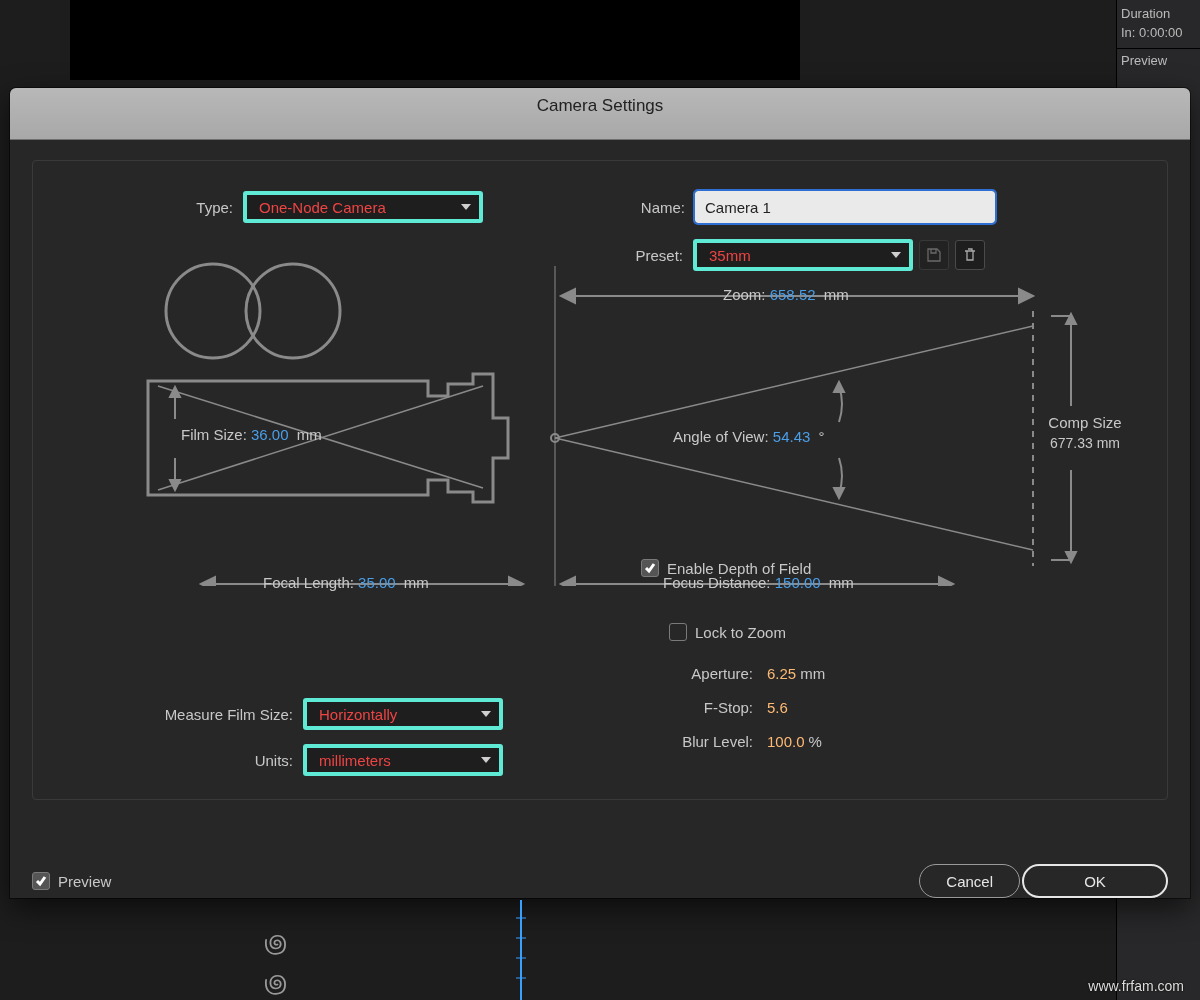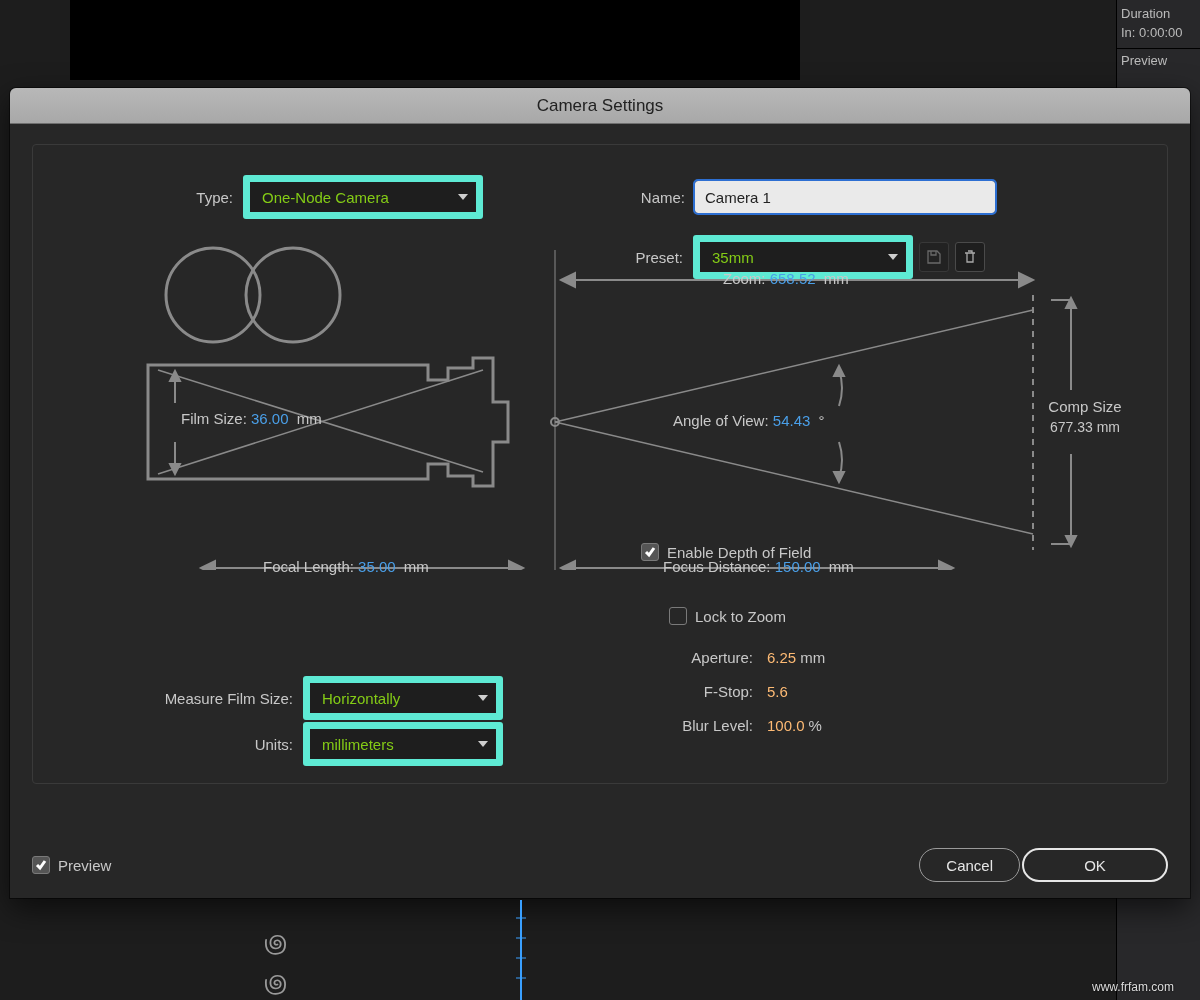--- a/index.html
+++ b/index.html
@@ -23,38 +23,38 @@
   }
   .bg-right-panel div { margin-bottom: 4px; white-space: nowrap; overflow:hidden;}
   .bg-right-sep { height:1px; background:#000; margin: 8px -4px; }
   .dialog {
     position: absolute; left: 10px; top: 88px; width: 1180px; height: 810px;
     background: #272727;
     border-radius: 6px 6px 0 0;
     box-shadow: 0 10px 30px rgba(0,0,0,0.6), 0 0 0 1px rgba(0,0,0,0.5);
   }
   .titlebar {
-    height: 36px; line-height: 36px; text-align: center;
+    height: 52px; line-height: 36px; text-align: center;
     background: linear-gradient(#b8b8b8,#a8a8a8);
     color: #222; font-weight: 500; font-size: 17px;
     border-radius: 6px 6px 0 0;
     border-bottom: 1px solid #6f6f6f;
   }
   .dialog-body { position: relative; padding: 20px 22px; height: calc(100% - 36px); }
   .panel {
     border: 1px solid #3a3a3a; border-radius: 4px;
     height: 640px; position: relative;
     padding: 30px 40px;
   }
   .row { display: flex; align-items: center; }
   .lbl { text-align: right; margin-right: 10px; color: #c8c8c8; }
   .select {
-    background: #1e1e1e; border: 7px solid #5eead4; border-radius: 3px;
-    height: 44px; display: inline-flex; align-items: center; padding: 0 32px 0 12px;
-    color: #84cc16; position: relative; cursor: pointer;
+    background: #1e1e1e; border: 4px solid #5eead4; border-radius: 3px;
+    height: 32px; display: inline-flex; align-items: center; padding: 0 32px 0 12px;
+    color: #ef4444; position: relative; cursor: pointer;
   }
   .select .chev {
     position: absolute; right: 8px; top: 50%; transform: translateY(-50%);
     width: 0; height: 0; border-left: 5px solid transparent; border-right: 5px solid transparent;
     border-top: 6px solid #cfcfcf;
   }
   .text-input {
     background: #eaeaea; color: #222; height: 32px; border-radius: 3px;
     padding: 0 10px; display: inline-flex; align-items: center;
     width: 300px; font-size: 15px;
@@ -88,21 +88,21 @@
   .diagram-label { position: absolute; color:#c8c8c8; }
   .diagram-value { color:#4a9fe8; }
   .dense-right { position:absolute; left:530px; top:495px; }
   .dense-right .drow { display:flex; align-items:center; height:34px; }
   .dense-right .dlbl { width:190px; text-align:right; margin-right:14px; }
   .left-selects { position:absolute; left:70px; top:530px; }
   .left-selects .srow { display:flex; align-items:center; height:46px; }
   .left-selects .slbl { width:190px; text-align:right; margin-right:10px; }
   .timeline { position:absolute; left:0; right:0; top:900px; height:100px; }
   .spiral { position:absolute; color:#9a9a9a; font-size:22px; }
-  .watermark { position:absolute; right:26px; bottom:6px; font-size:12px; color:#ddd; text-shadow:0 0 2px #000;}
+  .watermark { position:absolute; right:16px; bottom:6px; font-size:14px; color:#ddd; text-shadow:0 0 2px #000;}
 </style>
 </head>
 <body>
 
 <div class="bg-black-panel"></div>
 <div class="bg-right-panel">
   <div>Duration</div>
   <div>
     <span>In:</span>
     <span>0:00:00</span>

